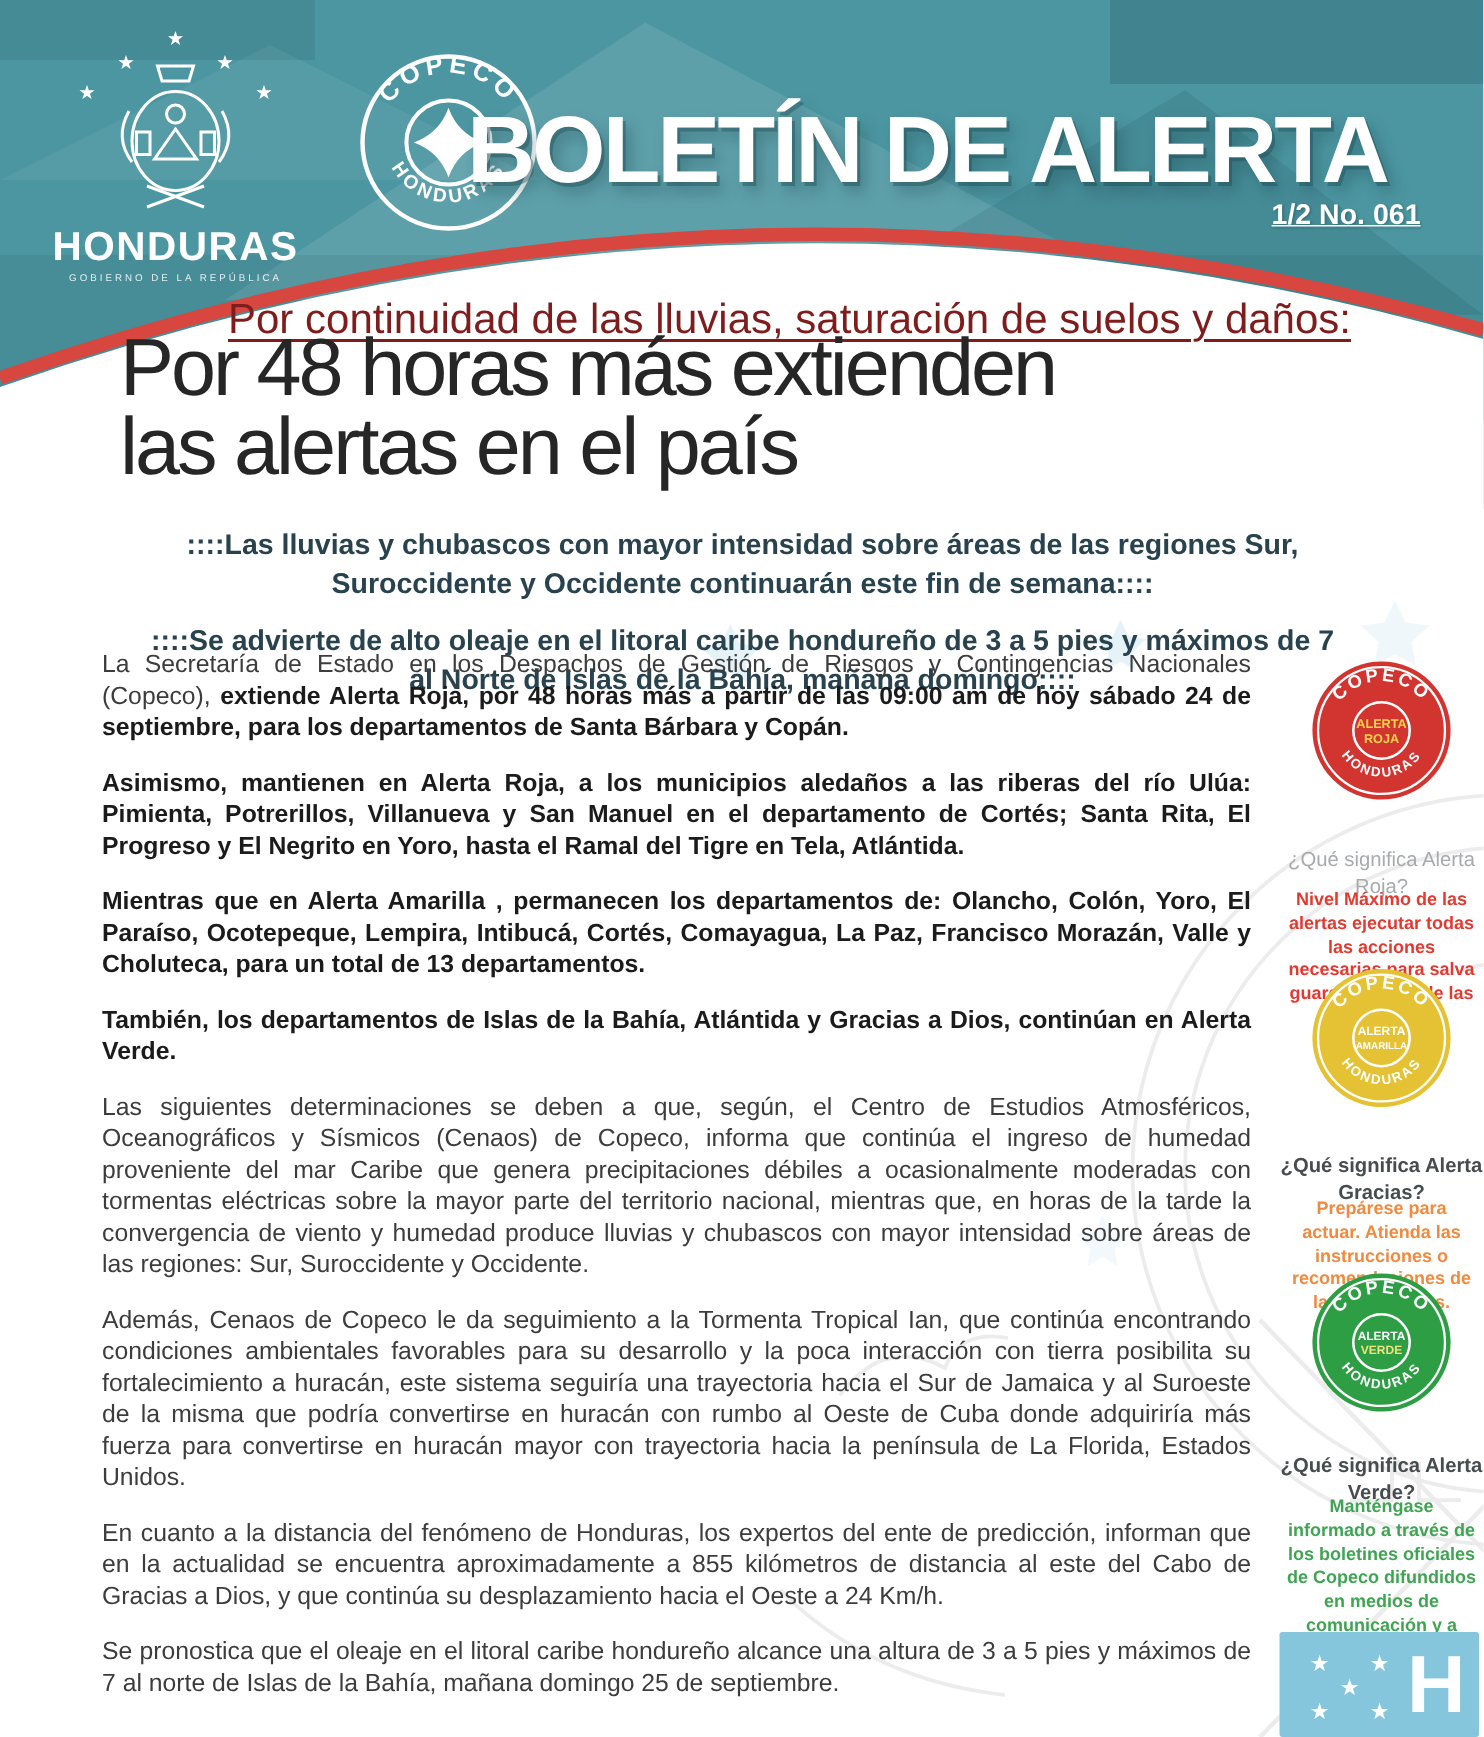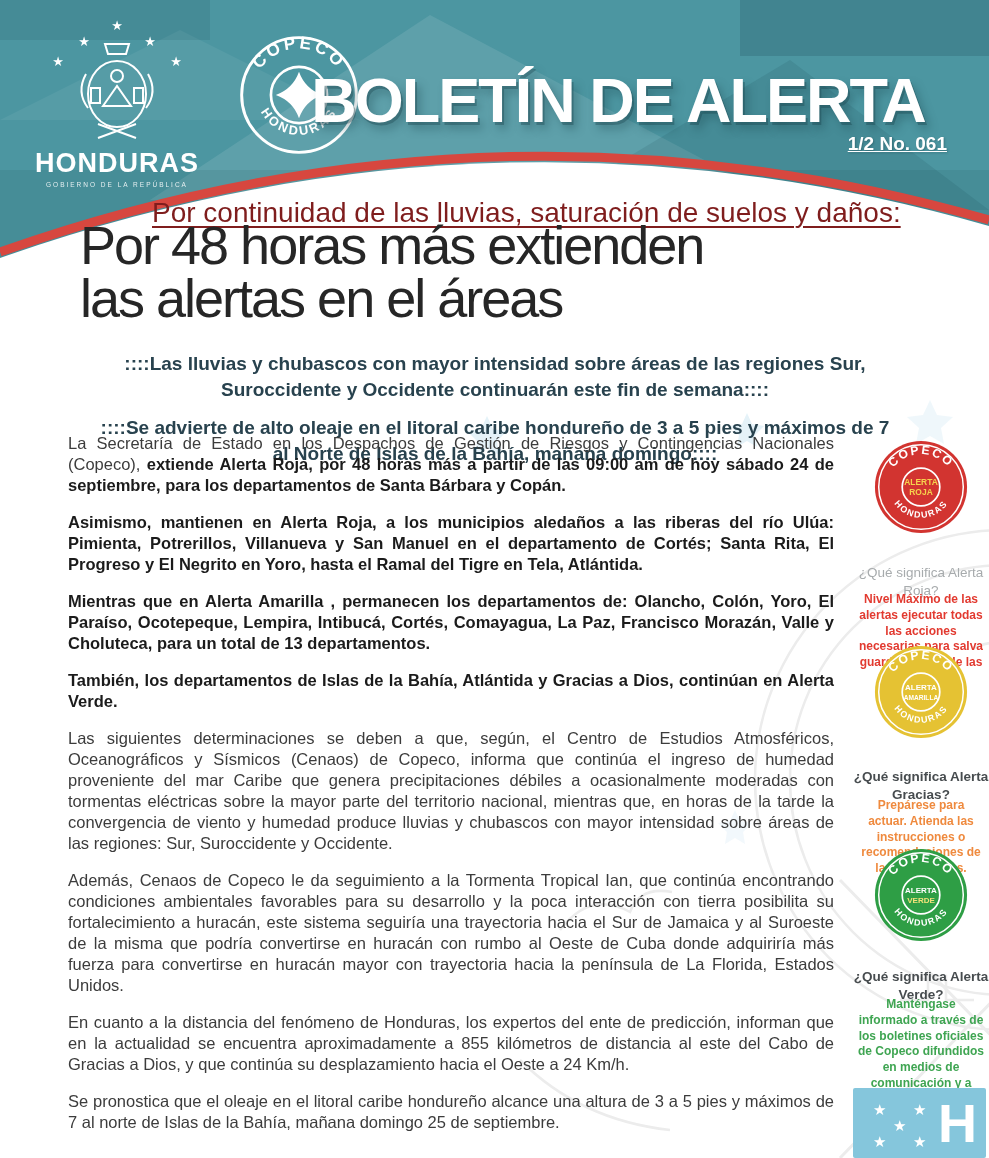--- a/index.html
+++ b/index.html
@@ -146,21 +146,21 @@
       <path d="M1020,660 q-18,-26 -46,-12 M1090,700 q-14,-22 -40,-12"></path>
       <path d="M840,880 L1110,1158 M1110,880 L840,1158" stroke-width="3"></path>
       <path d="M900,1000 h28 v-24 h18 v24 h28"></path>
       <path d="M520,1060 q60,60 150,70"></path>
     </g>
   </svg>
 
   <div class="kicker">Por continuidad de las lluvias, saturación de suelos y daños:</div>
   <div class="headline">
     <div>Por 48 horas más extienden</div>
-    <div>las alertas en el áreas</div>
+    <div>las alertas en el país</div>
   </div>
   <div class="subhead">
     <p>::::Las lluvias y chubascos con mayor intensidad sobre áreas de las regiones Sur, Suroccidente y Occidente continuarán este fin de semana::::</p>
     <p>::::Se advierte de alto oleaje en el litoral caribe hondureño de 3 a 5 pies y máximos de 7 al Norte de Islas de la Bahía, mañana domingo::::</p>
   </div>
 
   <div class="copy">
       <p><span>La Secretaría de Estado en los Despachos de Gestión de Riesgos y Contingencias Nacionales (Copeco), </span><span class="b">extiende Alerta Roja, por 48 horas más a partir de las 09:00 am de hoy sábado 24 de septiembre, para los departamentos de Santa Bárbara y Copán.</span></p>
       <p><span class="b">Asimismo, mantienen en Alerta Roja, a los municipios aledaños a las riberas del río Ulúa: Pimienta, Potrerillos, Villanueva y San Manuel en el departamento de Cortés; Santa Rita, El Progreso y El Negrito en Yoro, hasta el Ramal del Tigre en Tela, Atlántida.</span></p>
       <p><span class="b">Mientras que en Alerta Amarilla , permanecen los departamentos de: Olancho, Colón, Yoro, El Paraíso, Ocotepeque, Lempira, Intibucá, Cortés, Comayagua, La Paz, Francisco Morazán, Valle y Choluteca, para un total de 13 departamentos.</span></p>

